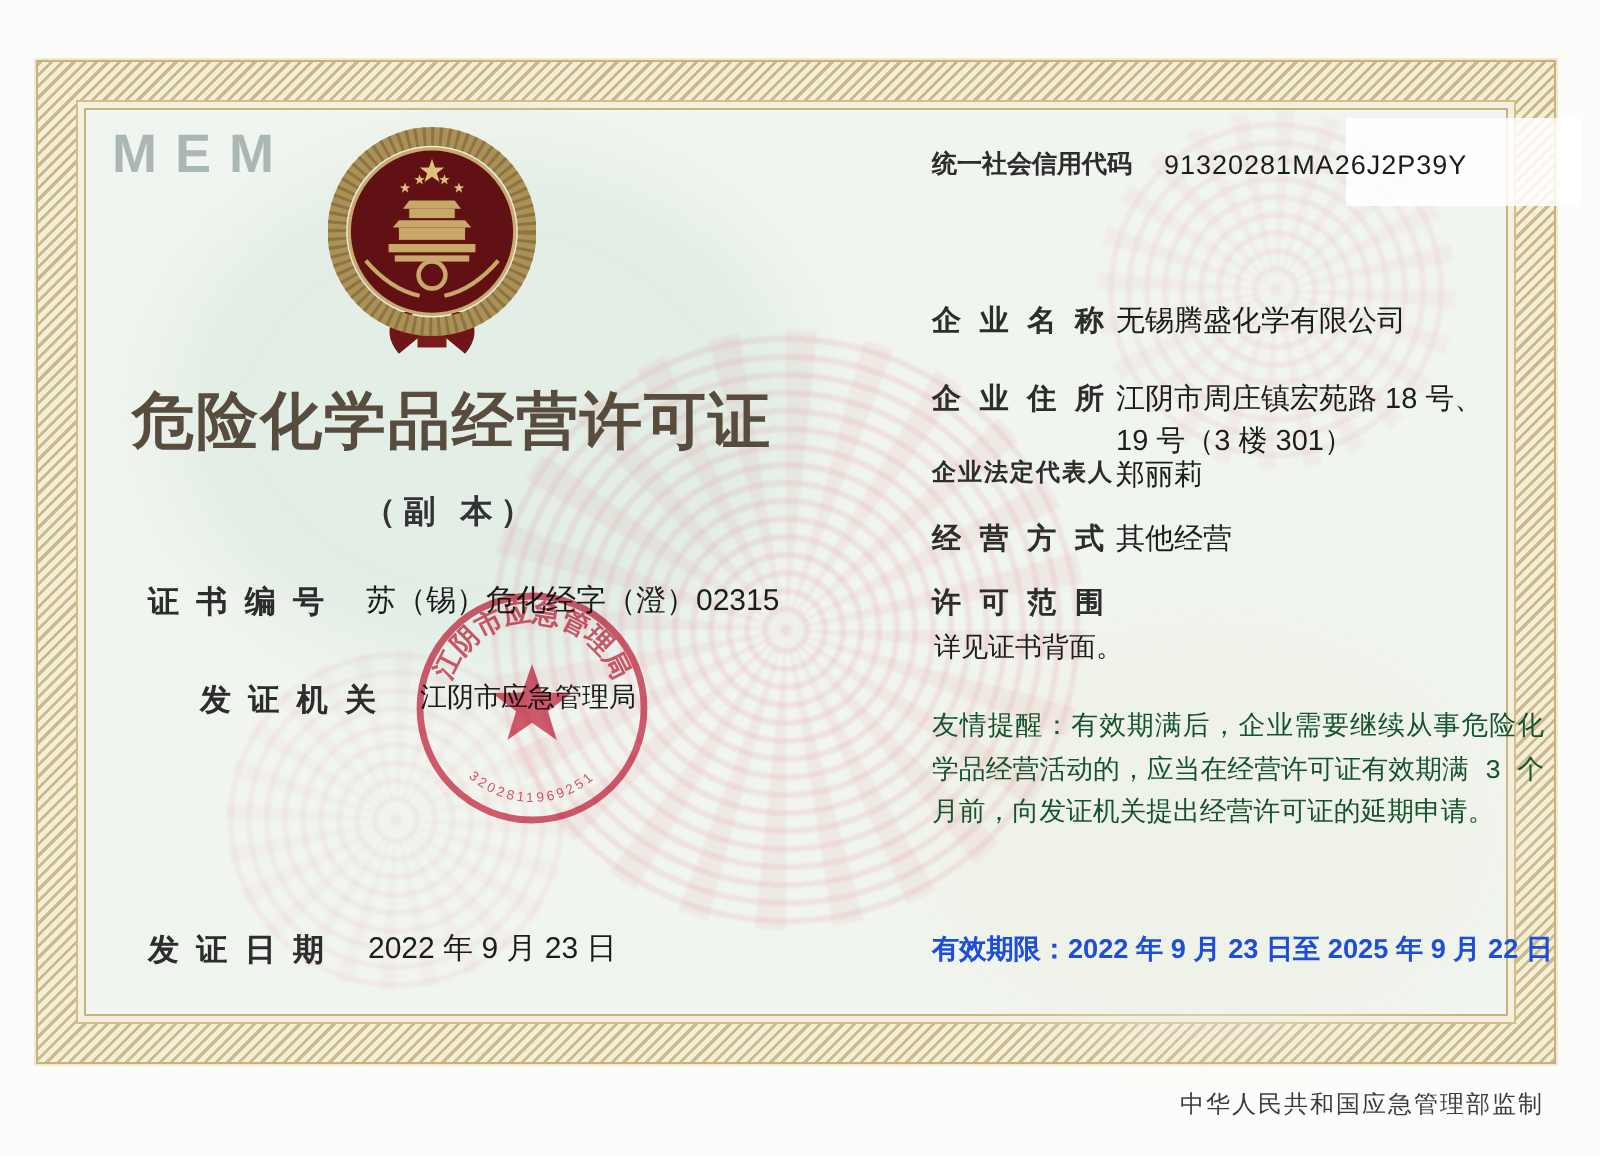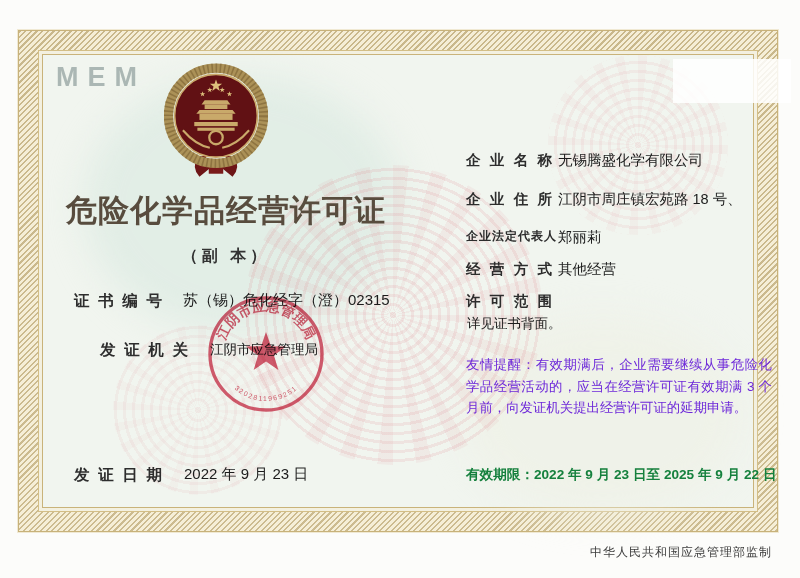--- a/index.html
+++ b/index.html
@@ -54,23 +54,23 @@
   .r-lbl.code{width:100px;font-size:12.5px;}
   .row-code{left:466px;top:74px;} .row-code .val{margin-left:16px;font-size:13.5px;letter-spacing:.5px;}
   .row-name{left:466px;top:151px;font-family:Liberation Serif, serif;} .row-name .val{margin-left:6px;font-size:14.5px;}
   .row-addr{left:466px;top:190px;} .row-addr .val{margin-left:6px;font-size:14.5px;}
   .addr2{position:absolute;left:558px;top:211px;font-size:14.5px;color:#1c1c1c;}
   .row-rep{left:466px;top:228px;} .row-rep .val{margin-left:2px;font-size:14.5px;}
   .row-mode{left:466px;top:260px;} .row-mode .val{margin-left:6px;font-size:14.5px;}
   .row-scope{left:466px;top:292px;}
   .scope-val{position:absolute;left:467px;top:315px;font-size:13.5px;color:#1c1c1c;}
   .reminder{position:absolute;left:466px;top:354px;width:306px;font-size:13.4px;
-    line-height:21.5px;color:#6d28d9;text-align:justify;}
+    line-height:21.5px;color:#14532d;text-align:justify;font-family:Liberation Mono, monospace;}
   .validity{position:absolute;left:466px;top:466px;font-size:13.6px;font-weight:700;
-    color:#15803d;white-space:nowrap;}
+    color:#1d4ed8;white-space:nowrap;}
 
   .seal{position:absolute;left:206px;top:294px;opacity:.88;mix-blend-mode:multiply;}
 
   .footer{position:absolute;right:28px;top:544px;font-size:12px;color:#3c3c3c;letter-spacing:1px;}
 </style>
 </head>
 <body>
 
 <div class="paper">
 
@@ -152,26 +152,30 @@
       <polygon points="0,-1 -0.235,-0.324 -0.951,-0.309 -0.38,0.124 -0.588,0.809 0,0.4 0.588,0.809 0.38,0.124 0.951,-0.309 0.235,-0.324"></polygon>
     </g>
     <text font-size="13.5" font-weight="bold" fill="#d5485f" font-family="Liberation Sans,sans-serif">
       <textPath href="#sealArc" startOffset="50%" text-anchor="middle">江阴市应急管理局</textPath>
     </text>
     <text font-size="6.8" fill="#d5485f" letter-spacing="1.6" font-family="Liberation Sans,sans-serif">
       <textPath href="#sealNum" startOffset="50%" text-anchor="middle">3202811969251</textPath>
     </text>
   </svg>
 
+  <div class="row row-code">
+    <span class="lbl r-lbl code">统一社会信用代码</span><span class="val">91320281MA26J2P39Y</span>
+  </div>
   <div class="row row-name">
     <span class="lbl r-lbl">企业名称</span><span class="val">无锡腾盛化学有限公司</span>
   </div>
   <div class="row row-addr">
     <span class="lbl r-lbl">企业住所</span><span class="val">江阴市周庄镇宏苑路 18 号、</span>
   </div>
+  <div class="addr2">19 号（3 楼 301）</div>
   <div class="row row-mode">
     <span class="lbl r-lbl">经营方式</span><span class="val">其他经营</span>
   </div>
   <div class="row row-rep">
     <span class="lbl r-lbl small">企业法定代表人</span><span class="val">郑丽莉</span>
   </div>
   <div class="row row-scope">
     <span class="lbl r-lbl">许可范围</span>
   </div>
   <div class="scope-val">详见证书背面。</div>

